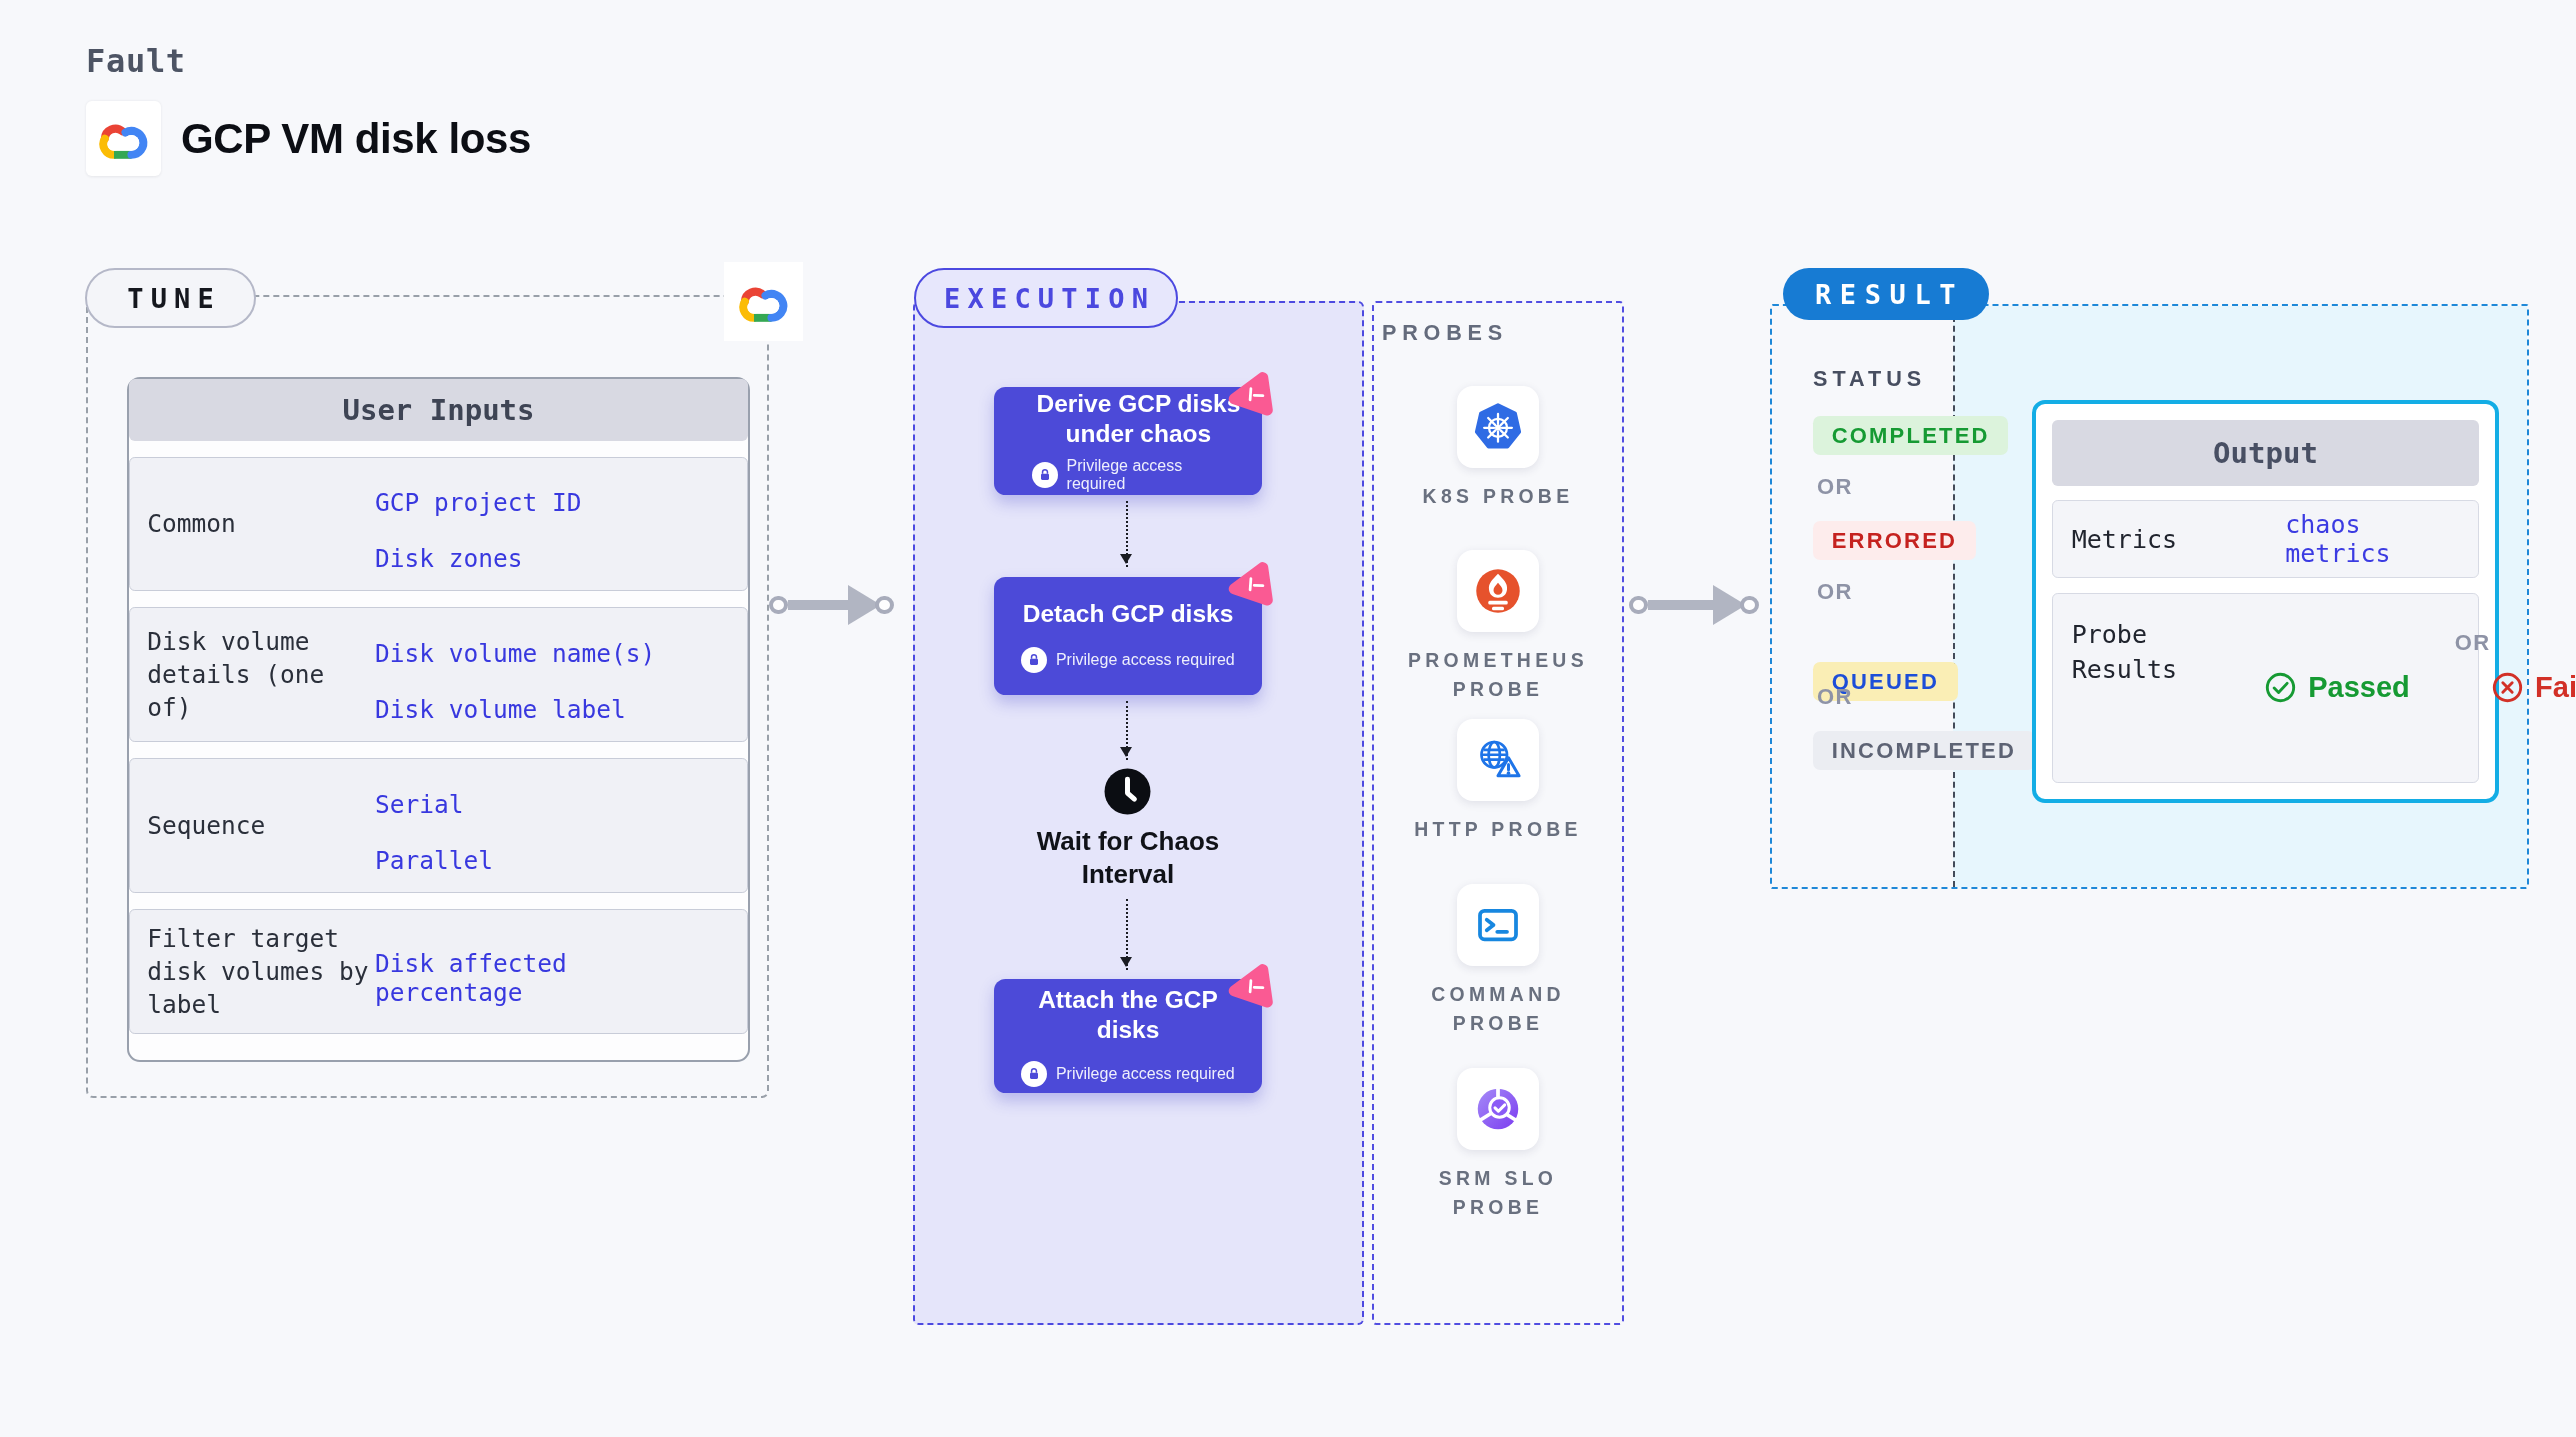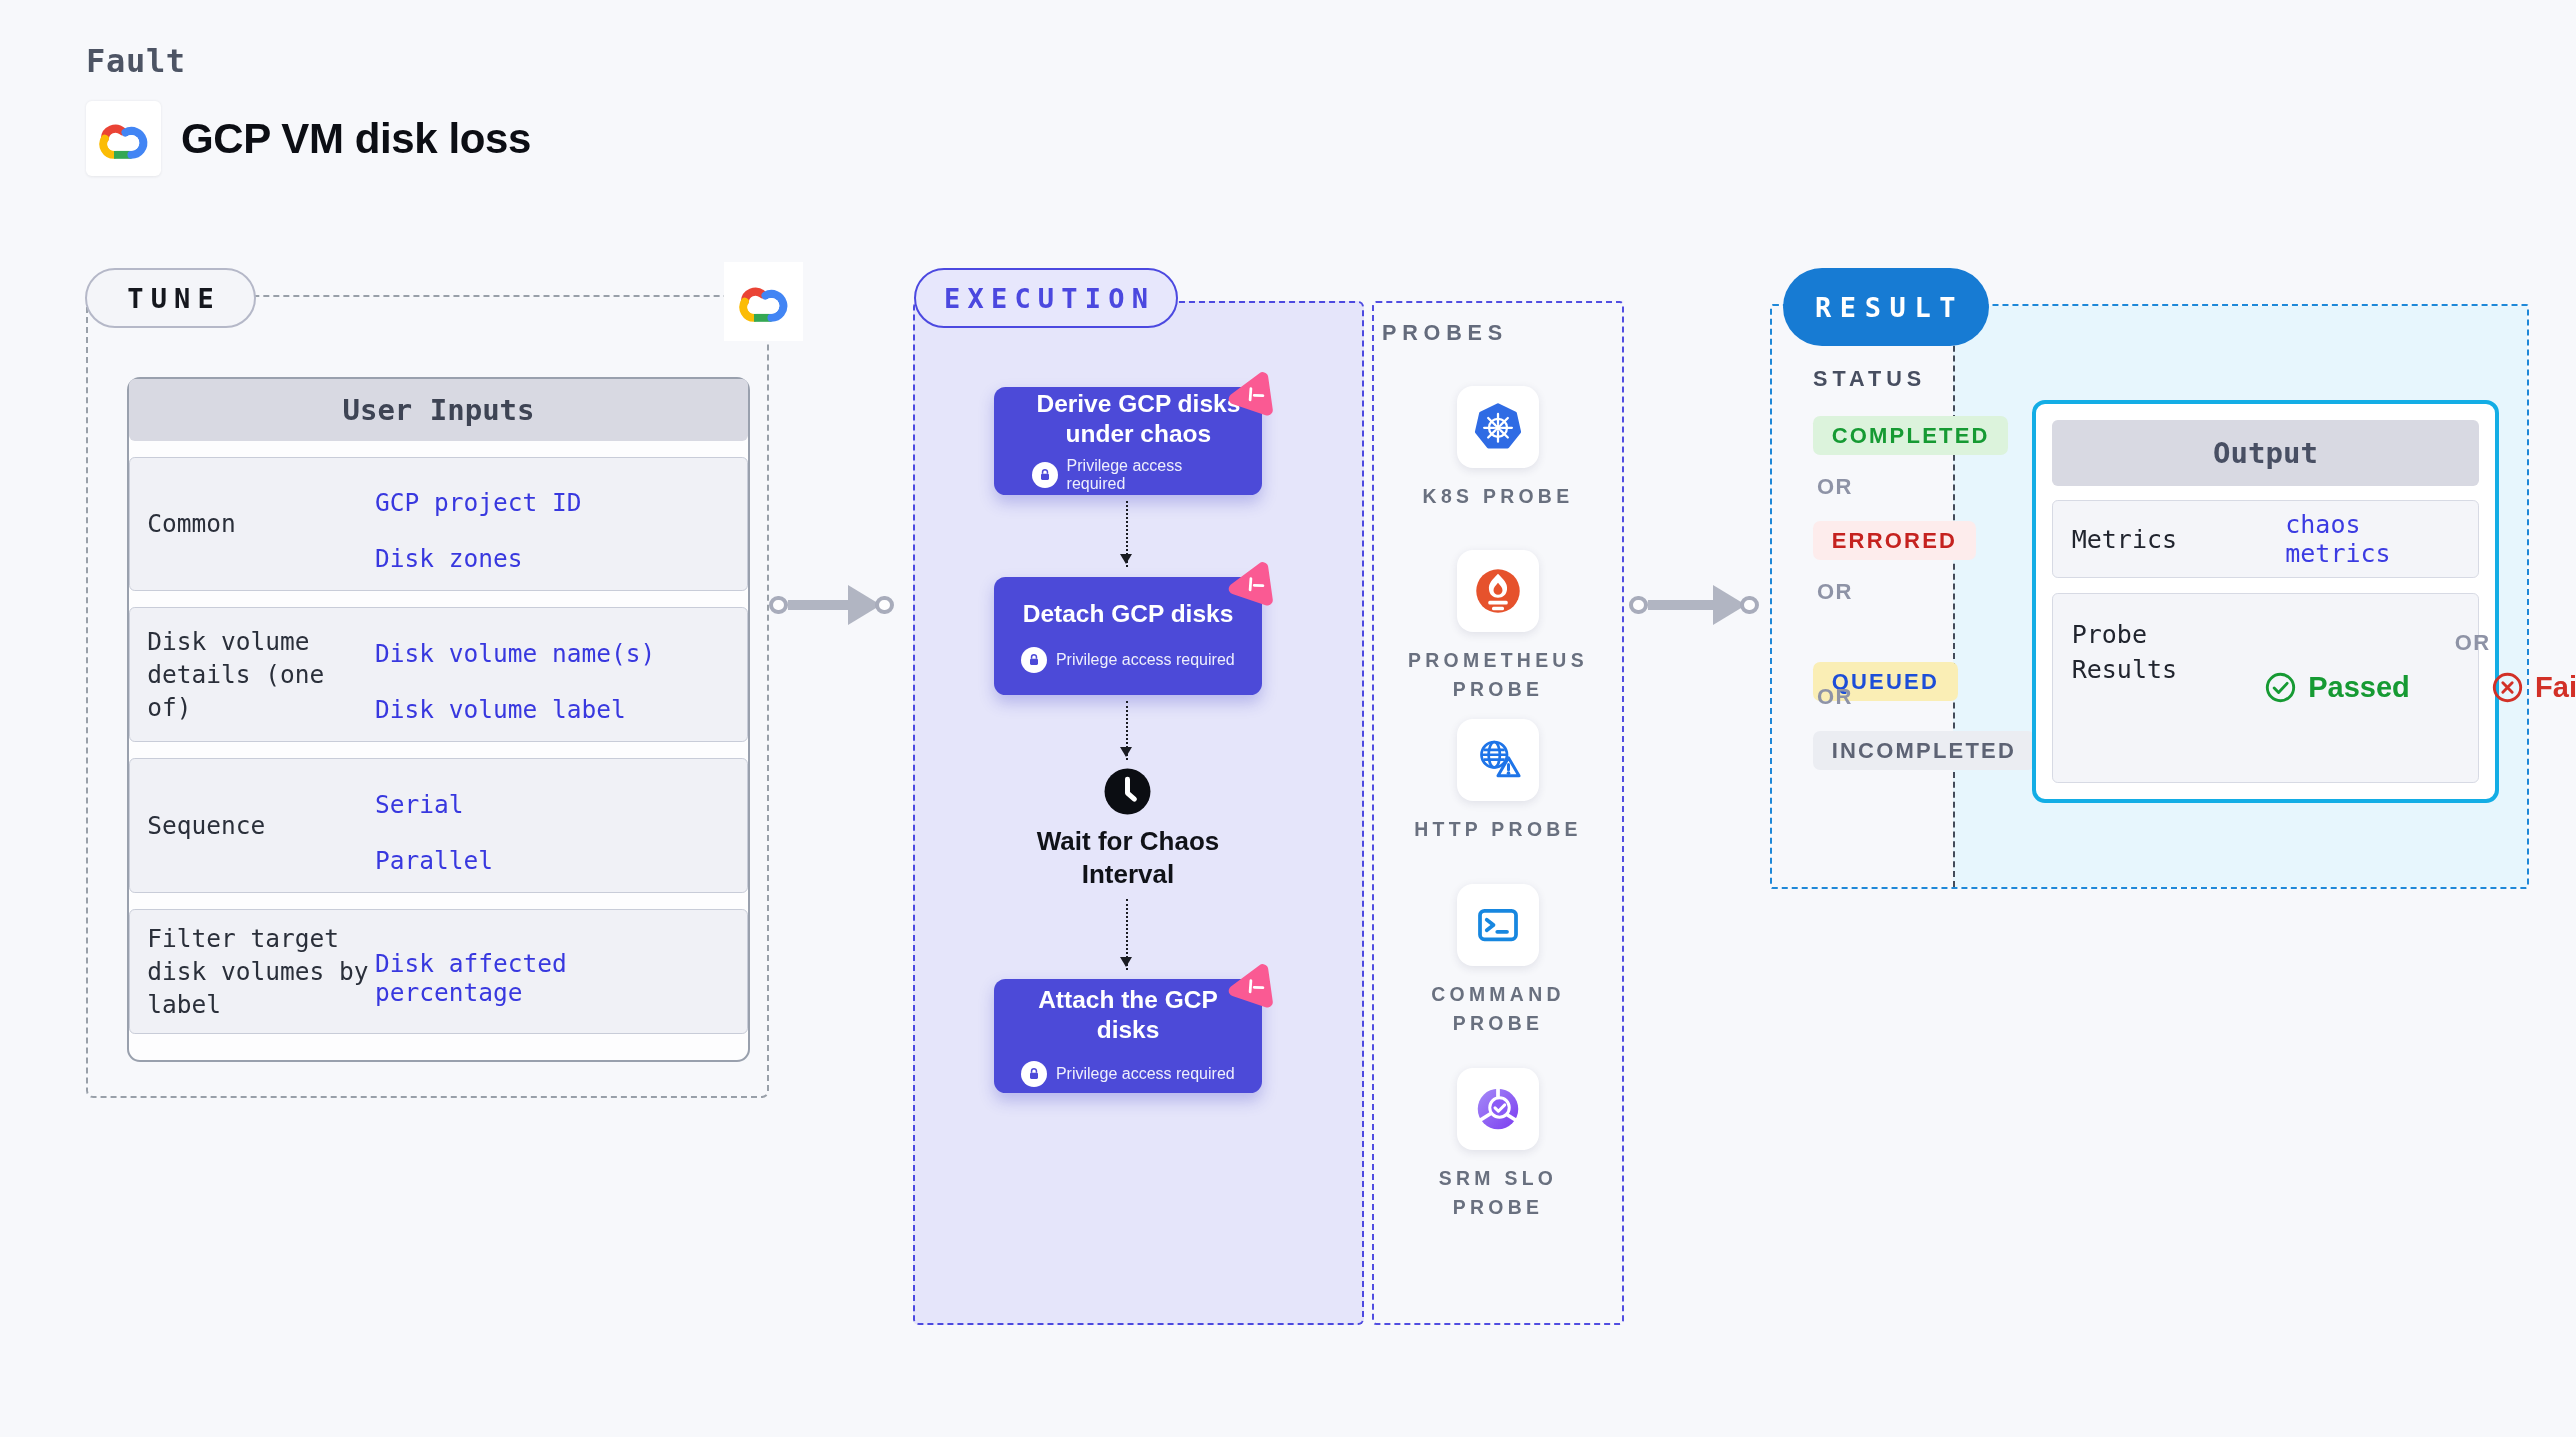--- a/index.html
+++ b/index.html
@@ -18,21 +18,21 @@
                 font-size:42px; font-weight:700; color:#0c0e14; letter-spacing:-0.4px; }
 
   
   .pill { position:absolute; display:flex; align-items:center; justify-content:center;
           border-radius:50px; font-family:"DejaVu Sans Mono",monospace; font-weight:700;
           font-size:27px; letter-spacing:7.2px; z-index:5; text-indent:7.2px; }
   .pill-tune { left:85px; top:268px; width:171px; height:60px; background:#f4f5f9;
                border:2.9px solid #b5b8c8; color:#15171e; }
   .pill-exec { left:914px; top:268px; width:264px; height:60px; background:#e7e7fc;
                border:2.9px solid #4c49e0; color:#4b48df; }
-  .pill-result { left:1783px; top:268px; width:206px; height:78px; background:#177bd3;
+  .pill-result { left:1783px; top:268px; width:206px; height:52px; background:#177bd3;
                  color:#ffffff; letter-spacing:8.6px; }
 
   
   .tune-box   { position:absolute; left:86px; top:295px; width:683px; height:803px;
                 border:2.9px dashed #99a0a9; border-radius:7.2px; }
   .exec-box   { position:absolute; left:913px; top:301px; width:451px; height:1024px;
                 background:#e5e5fa; border:2.9px dashed #4c49e0; border-radius:5.8px; }
   .probes-box { position:absolute; left:1372px; top:301px; width:252px; height:1024px;
                 border:2.9px dashed #524ee1; border-radius:4.3px; }
   .result-box { position:absolute; left:1770px; top:304px; width:759px; height:585px;

